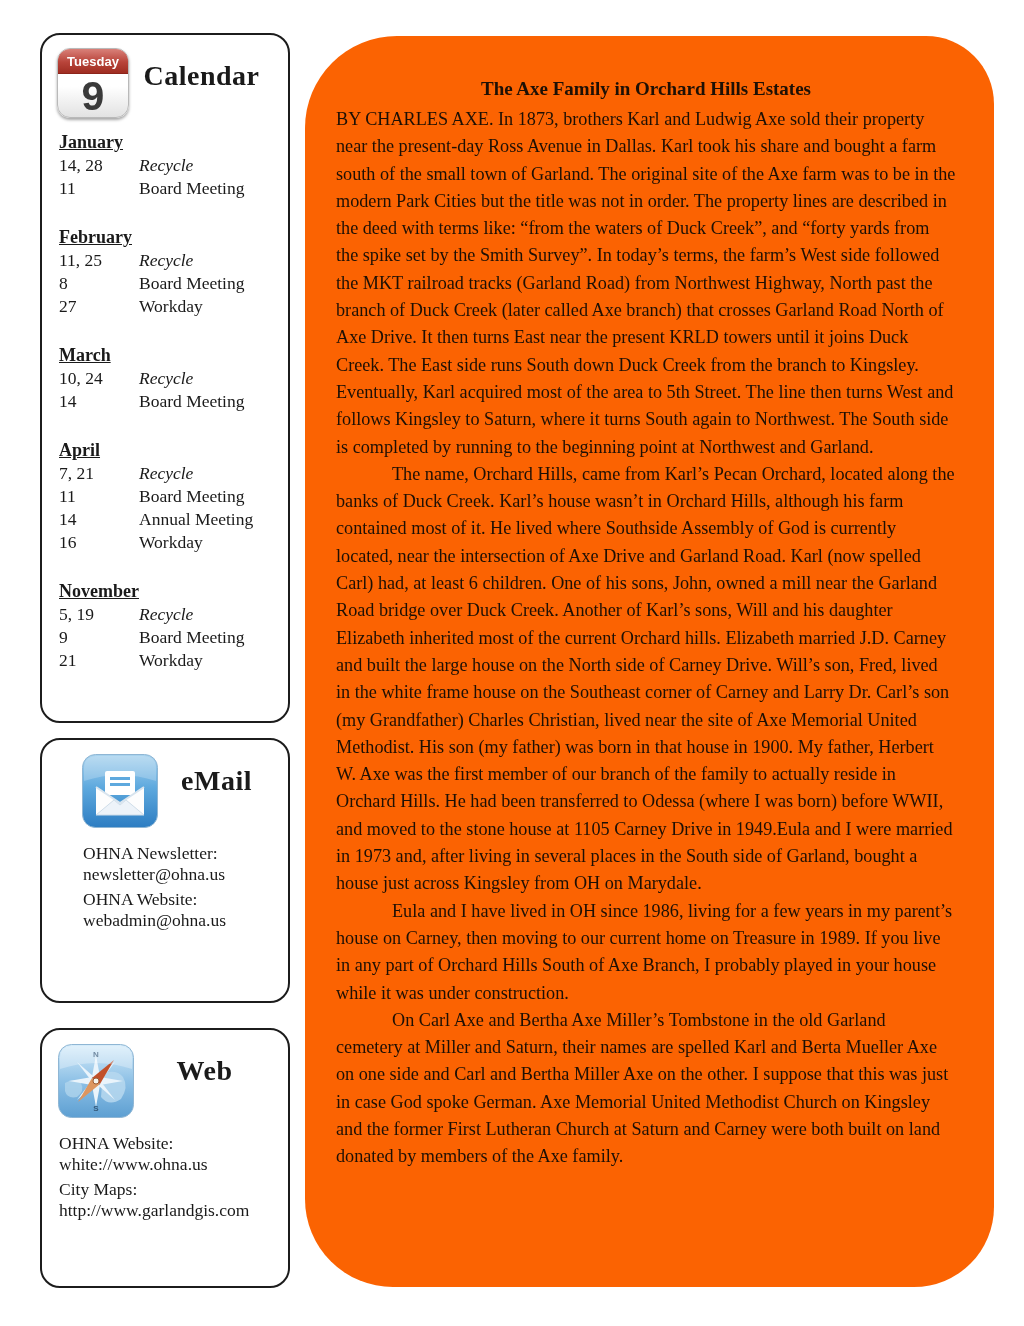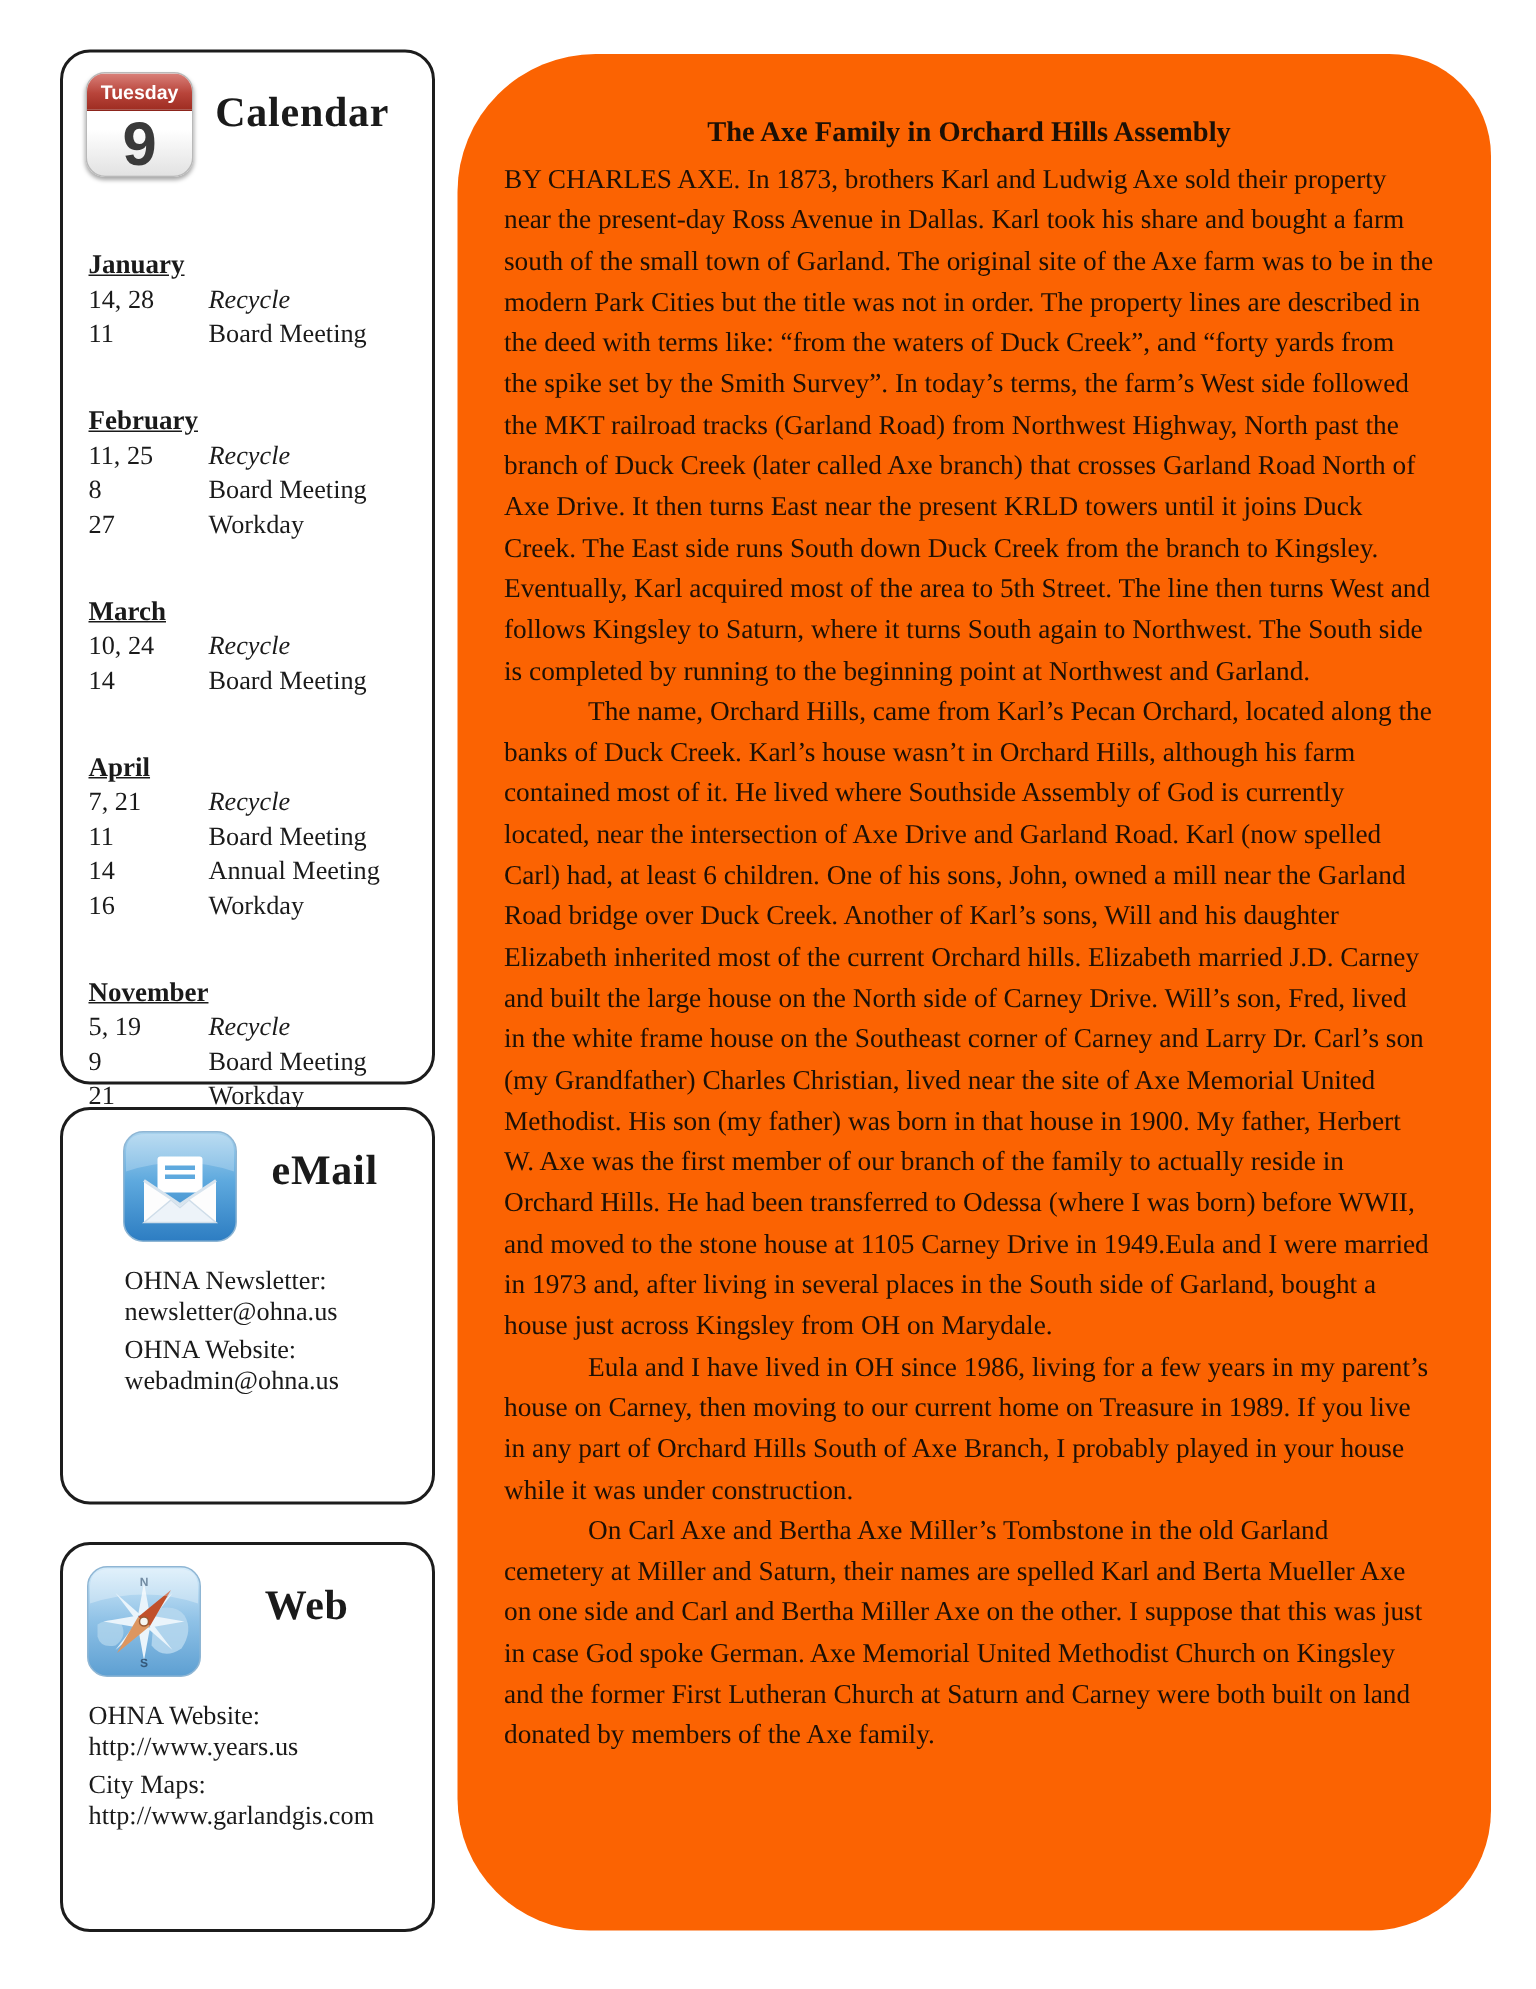--- a/index.html
+++ b/index.html
@@ -37,21 +37,21 @@
   .cal-icon-num {
     text-align:center; font-family:"Liberation Sans","DejaVu Sans",sans-serif;
     font-weight:bold; font-size:41px; line-height:44px; color:#3a3a3a;
   }
 
   
   .app-icon { width:78px; height:76px; flex:none; }
 
   
   .months { padding:12px 8px 0 17px; }
-  .month { margin-bottom:25px;margin-top:34px; }
+  .month { margin-bottom:25px; }
   .month-name { font-weight:bold; font-size:18px; text-decoration:underline; line-height:24px; }
   .event-row { display:flex; font-size:17.5px; line-height:23px; }
   .event-dates { width:80px; flex:none; }
   .event-label.italic { font-style:italic; }
 
   
   .entries { padding:14px 8px 0 17px; font-size:17.5px; }
   .entry { margin-bottom:4px; }
   .entry div { line-height:21px; }
 
@@ -214,30 +214,30 @@
       <polygon points="57,17 43,41 35,35" fill="#c1502a"></polygon>
       <polygon points="21,59 35,35 43,41" fill="#dd9660"></polygon>
       <circle cx="39" cy="38" r="3" fill="#f5f5f0" stroke="#9a5b33" stroke-width="1"></circle>
       <path d="M3 26 Q39 14 75 26 L75 15 Q75 3 62 3 L16 3 Q3 3 3 15 Z" fill="#ffffff" opacity="0.3"></path>
     </svg>
     <div class="card-title">Web</div>
   </div>
   <div class="entries">
       <div class="entry">
         <div>OHNA Website:</div>
-        <div>http://www.years.us</div>
+        <div>white://www.ohna.us</div>
       </div>
       <div class="entry">
         <div>City Maps:</div>
         <div>http://www.garlandgis.com</div>
       </div>
     </div>
 </div>
 
 <div id="article" style="background: rgb(251, 99, 2);">
-  <h1 id="article-title">The Axe Family in Orchard Hills Assembly</h1>
+  <h1 id="article-title">The Axe Family in Orchard Hills Estates</h1>
   <div id="article-paragraphs">
       <p class="para">BY CHARLES AXE. In 1873, brothers Karl and Ludwig Axe sold their property near the present-day Ross Avenue in Dallas.  Karl took his share and bought a farm south of the small town of Garland.  The original site of the Axe farm was to be in the modern Park Cities but the title was not in order. The property lines are described in the deed with terms like: “from the waters of Duck Creek”, and “forty yards from the spike set by the Smith Survey”. In today’s terms, the farm’s West side followed the MKT railroad tracks (Garland Road)  from Northwest Highway, North past the branch of Duck Creek (later called Axe branch) that crosses Garland Road North of Axe Drive.  It then turns East near the present KRLD towers until it joins Duck Creek.  The East side runs South down Duck Creek from the branch to Kingsley.  Eventually, Karl acquired most of the area to 5th Street. The line then turns West and follows Kingsley to Saturn, where it turns South again to Northwest. The South side is completed by running to the beginning point at Northwest and Garland.</p>
       <p class="para indent">The name, Orchard Hills, came from Karl’s Pecan Orchard, located along the banks of Duck Creek. Karl’s house wasn’t in Orchard Hills, although his farm contained most of it.  He lived where Southside Assembly of God is currently located, near the intersection of Axe Drive and Garland Road. Karl (now spelled Carl) had, at least 6 children. One of his sons, John, owned a mill near the Garland Road bridge over Duck Creek. Another of Karl’s sons, Will and his daughter Elizabeth inherited most of the current Orchard hills. Elizabeth married J.D. Carney and built the large house on the North side of Carney Drive. Will’s son, Fred, lived in the white frame house on the Southeast corner of Carney and Larry Dr. Carl’s son (my Grandfather) Charles Christian, lived near the site of Axe Memorial United Methodist. His son (my father) was born in that house in 1900. My father, Herbert W. Axe was the first member of our branch of the family to actually reside in Orchard Hills. He had been transferred to Odessa (where I was born) before WWII, and moved to the stone house at 1105 Carney Drive in 1949.Eula and I were married in 1973 and, after living in several places in the South side of Garland, bought a house just across Kingsley from OH on Marydale.</p>
       <p class="para indent">Eula and I have lived in OH since 1986, living for a few years in my parent’s house on Carney, then moving to our current home on Treasure in 1989. If you live in any part of Orchard Hills South of Axe Branch, I probably played in your house while it was under construction.</p>
       <p class="para indent">On Carl Axe and Bertha Axe Miller’s Tombstone in the old Garland cemetery at Miller and Saturn, their names are spelled Karl and Berta Mueller Axe on one side and Carl and Bertha Miller Axe on the other. I suppose that this was just in case God spoke German. Axe Memorial United Methodist Church on Kingsley and the former First Lutheran Church at Saturn and Carney were both built on land donated by members of the Axe family.</p>
     </div>
 </div>
 
 </body></html>

